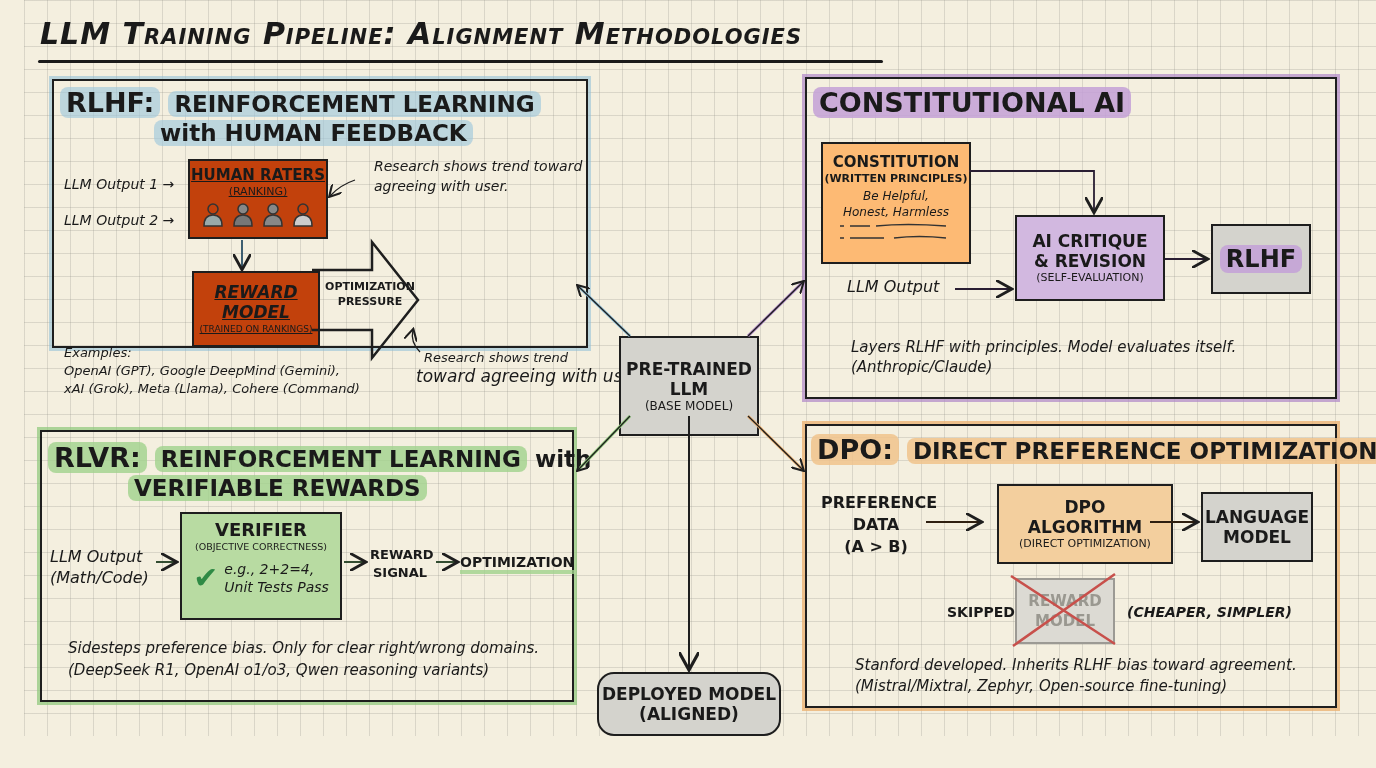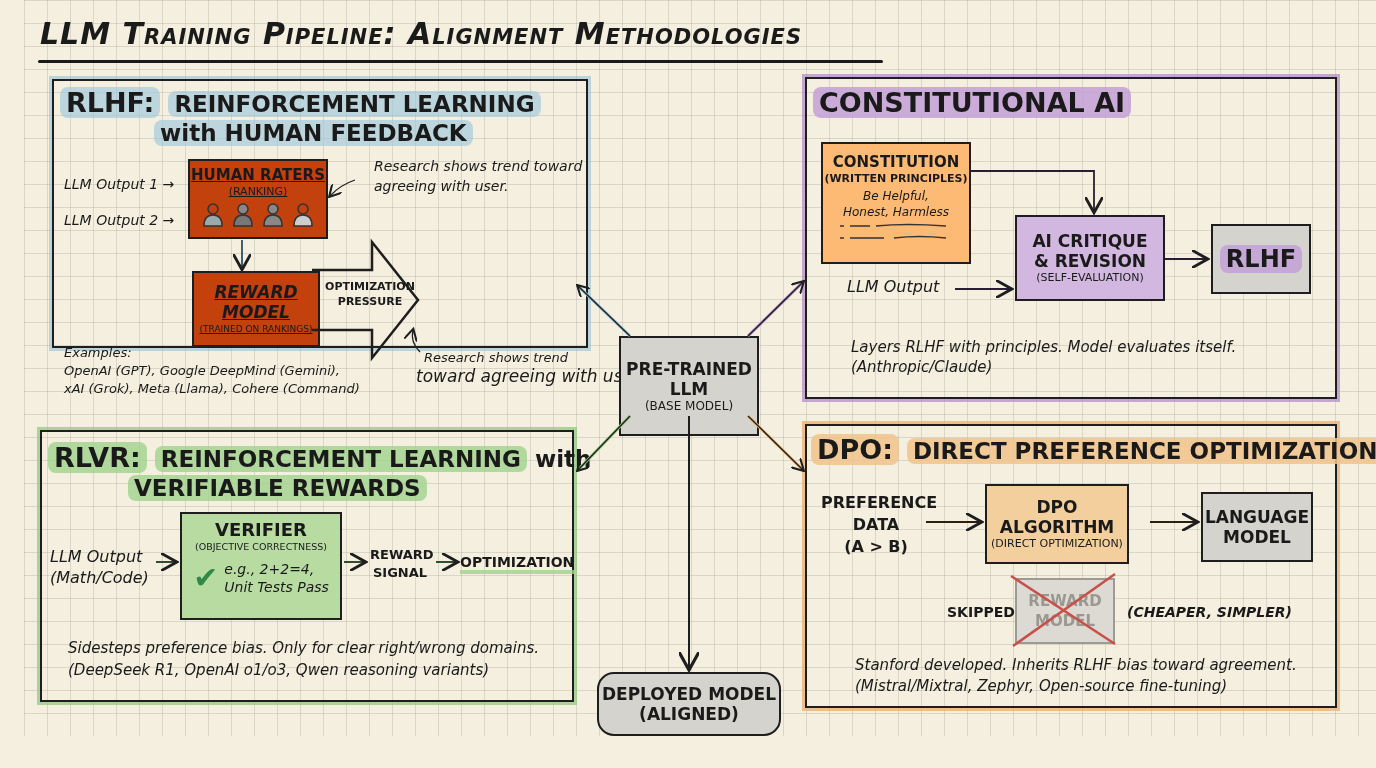--- a/index.html
+++ b/index.html
@@ -193,21 +193,21 @@
     <span class="hl hl-orange big">DPO:</span>
     <span class="hl hl-orange">DIRECT PREFERENCE OPTIMIZATION</span>
   </div>
 
   <div class="abs" style="left:14px;top:66px;text-align:center;width:110px;font-weight:bold;font-size:16px;line-height:22px;">
     <div>PREFERENCE</div>
     <div>DATA</div>
     <div>(A &gt; B)</div>
   </div>
 
-  <div class="box b-orange" style="left:178px;top:58px;width:144px;height:80px;">
+  <div class="box b-orange" style="left:190px;top:58px;width:176px;height:80px;">
     <div class="lbl">DPO</div>
     <div class="lbl">ALGORITHM</div>
     <div class="sub">(DIRECT OPTIMIZATION)</div>
   </div>
 
   <div class="box b-gray" style="left:394px;top:66px;width:112px;height:70px;">
     <div class="lbl">LANGUAGE</div>
     <div class="lbl">MODEL</div>
   </div>
 

